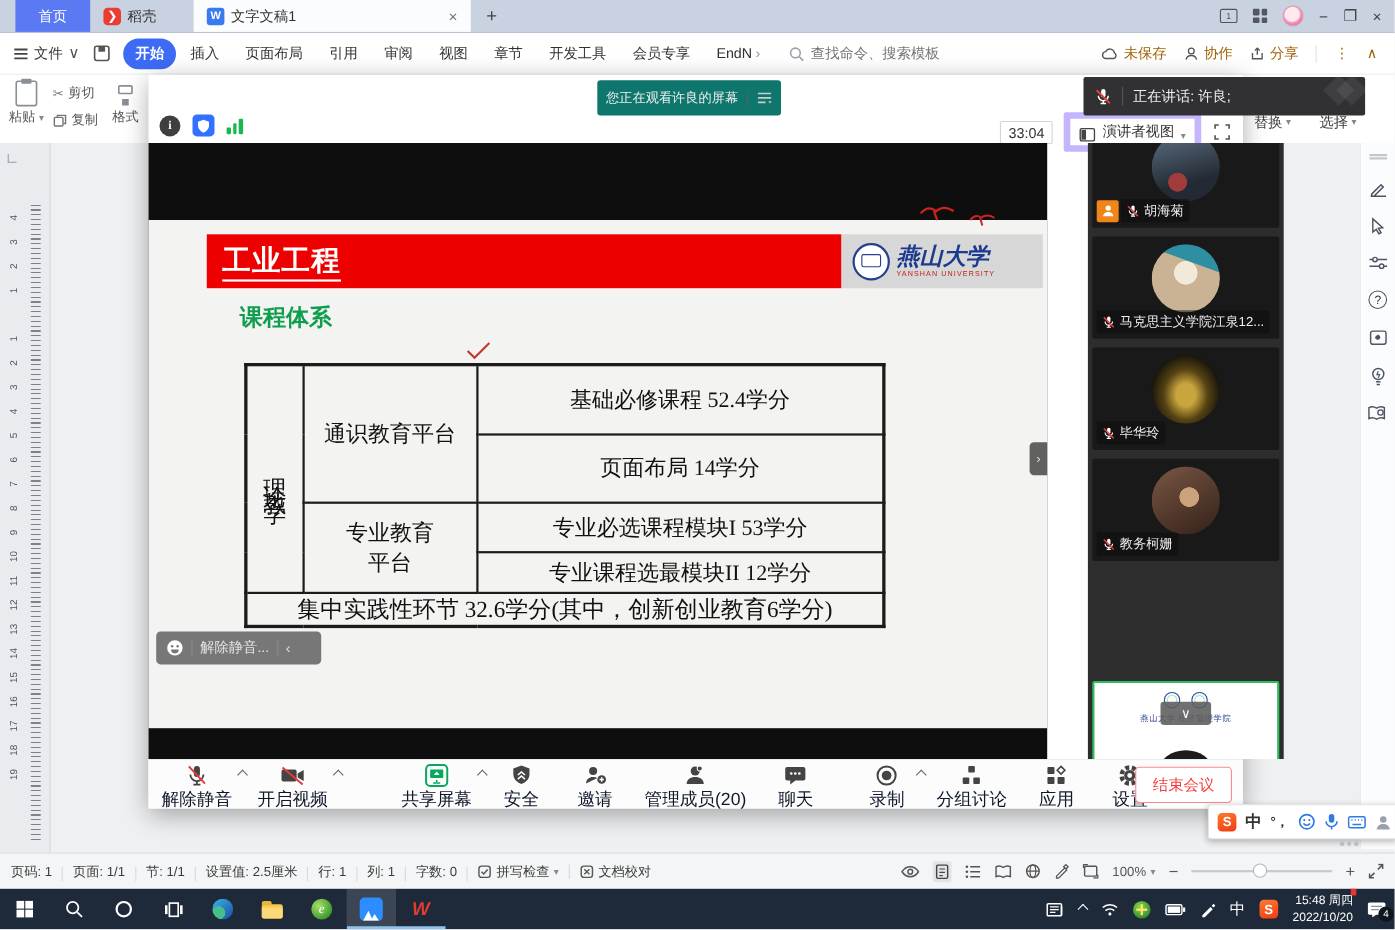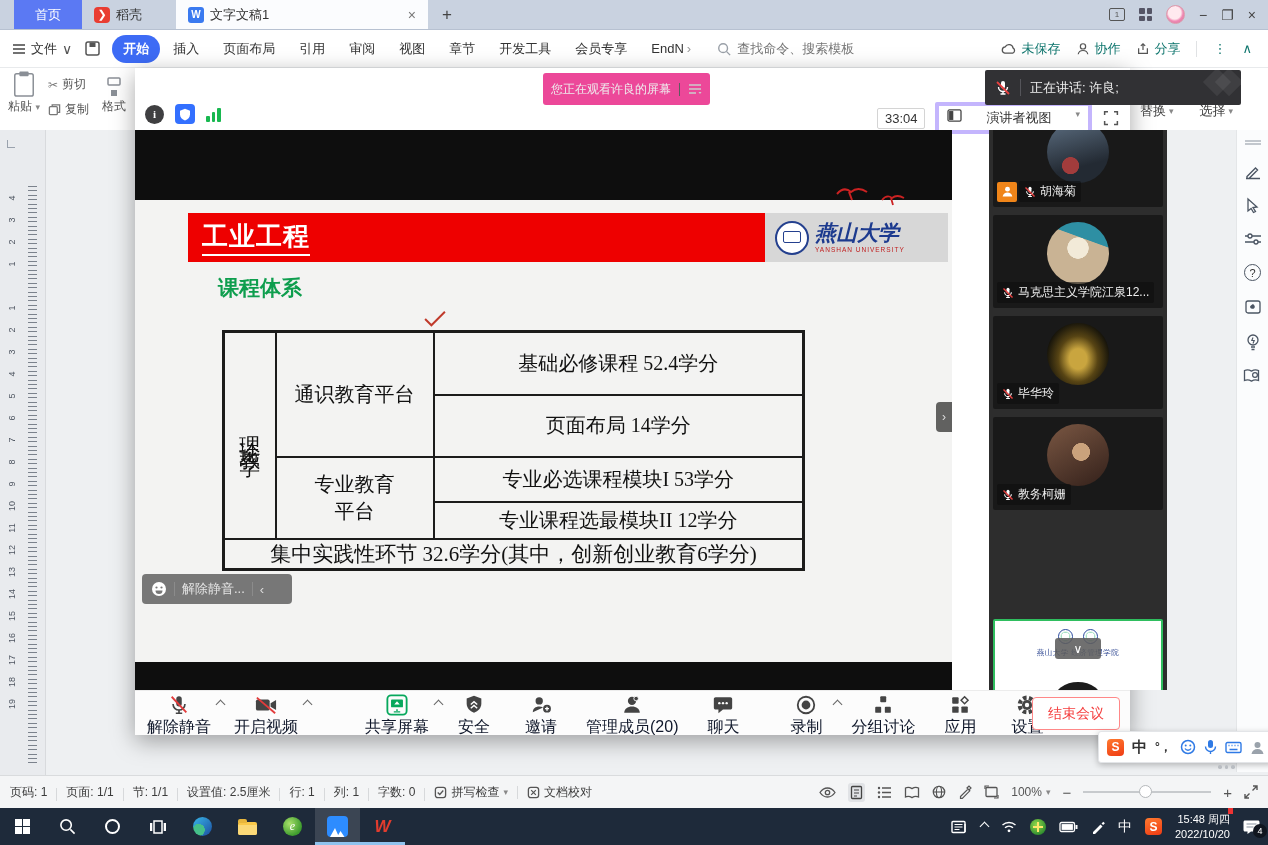--- a/index.html
+++ b/index.html
@@ -26,21 +26,21 @@
 
 #menubar{position:absolute;top:30px;width:100%;height:38px;background:#fff;border-bottom:1px solid #e8eaec;display:flex;align-items:center;padding:0 12px}
 .mfile{display:flex;align-items:center;gap:5px;margin-right:10px;color:#333}
 .mfile .h{font-size:14px;color:#555}
 .sico{margin:0 10px 0 2px}
 .rtab{padding:5px 11px;margin:0 1px;border-radius:14px;white-space:nowrap}
 .rtab.active{background:#3d6bf5;color:#fff;font-weight:bold}
 .rtab.endn::after{content:"›";color:#999;margin-left:3px}
 #searchbox{display:flex;align-items:center;gap:6px;margin-left:14px;color:#98a0a8}
 #searchbox input{border:none;outline:none;background:transparent;font-size:13px;color:#666;width:150px;font-family:inherit}
-#menu-right{margin-left:auto;display:flex;align-items:center;gap:16px;padding-right:4px;color:#0f766e}
+#menu-right{margin-left:auto;display:flex;align-items:center;gap:16px;padding-right:4px;color:#a16207}
 #menu-right .it{display:flex;align-items:center;gap:4px}
 .vsep{width:1px;height:16px;background:#e0e2e4}
 
 #toolrow{position:absolute;top:68px;width:100%;height:62px;background:#fff}
 .pastebtn{position:absolute;left:4px;top:2px;width:40px;text-align:center}
 .cutcopy{position:absolute;left:48px;top:8px}
 .cutcopy .r{display:flex;align-items:center;gap:4px;margin-bottom:8px;color:#555}
 .fmt{position:absolute;left:102px;top:8px;color:#555;text-align:center}
 #edittools{position:absolute;left:1140px;top:34px;display:flex;gap:26px;color:#3c3c3c}
 #edittools .it{display:flex;align-items:center;gap:3px}
@@ -50,31 +50,31 @@
 #ruler .lmark{position:absolute;left:7px;top:10px;width:8px;height:8px;border-left:1.5px solid #9aa2ad;border-bottom:1.5px solid #9aa2ad}
 .rnum{position:absolute;left:4px;width:16px;text-align:center;font-size:9px;color:#4e5560;transform:rotate(-90deg)}
 #rticks{position:absolute;left:28px;top:56px;width:9px;height:580px;background:repeating-linear-gradient(to bottom,#7b828c 0 1px,transparent 1px 4.4px)}
 
 #rail{position:absolute;left:1236px;top:130px;width:32px;height:642px;background:#fbfcfd;border-left:1px solid #e4e6e8;display:flex;flex-direction:column;align-items:center;gap:17px;padding-top:10px}
 #rail .ri{color:#4b5563}
 #rail .handle{width:16px;height:5px;border-top:2px solid #c2c7cd;border-bottom:2px solid #c2c7cd}
 #rail .qm{width:17px;height:17px;border:1.5px solid #4b5563;border-radius:50%;font-size:11px;display:flex;align-items:center;justify-content:center}
 
 #meeting{position:absolute;left:135px;top:68px;width:995px;height:667px;background:#fff;box-shadow:0 6px 22px rgba(0,0,0,.35)}
-#watch-banner{position:absolute;left:408px;top:5px;height:26px;background:#ec4899;border-radius:3px;color:#eee;font-size:12px;display:flex;align-items:center;gap:8px;padding:16px 8px;z-index:5}
+#watch-banner{position:absolute;left:408px;top:5px;height:26px;background:#0f766e;border-radius:3px;color:#eee;font-size:12px;display:flex;align-items:center;gap:8px;padding:16px 8px;z-index:5}
 #watch-banner .sep{width:1px;height:13px;background:#5d5d5f}
 #mt-icons{position:absolute;left:10px;top:36px;display:flex;align-items:center;gap:11px}
 .inf{width:19px;height:19px;border-radius:50%;background:#3f3f41;color:#fff;font-size:11px;font-weight:bold;font-family:"Liberation Serif",serif;display:flex;align-items:center;justify-content:center}
 .shld{width:20px;height:20px;border-radius:4px;background:#3370ff;display:flex;align-items:center;justify-content:center}
 .sig{display:flex;align-items:flex-end;gap:2px;height:15px}
 .sig i{width:3.5px;background:#18b850;border-radius:1px}
 .sig i:nth-child(1){height:6px}.sig i:nth-child(2){height:10px}.sig i:nth-child(3){height:14px}
 #mt-right{position:absolute;right:10px;top:34px;display:flex;align-items:center;gap:10px}
 #timer{border:1px solid #d4d4d4;border-radius:2px;padding:2px 7px;font-size:13px;color:#333}
-#viewbtn{display:flex;align-items:flex-start;gap:24px;border:4px solid #c4b5fd;border-radius:2px;padding:3px 8px;color:#333}
+#viewbtn{display:flex;align-items:flex-end;gap:6px;border:6px solid #c4b5fd;border-radius:2px;padding:3px 8px;color:#333}
 
 #shared{position:absolute;left:0;top:62px;width:817px;height:560px;background:#0e0e0e}
 #slide{position:absolute;left:0;top:70px;width:817px;height:462px;background:#f3f3f2}
 .redbar{position:absolute;left:53px;top:13px;width:577px;height:49px;background:#ee0000;display:flex;align-items:center;padding-left:14px}
 .redbar b{color:#fff;font-size:26px;letter-spacing:1px;border-bottom:2px solid #fff;font-family:"Liberation Sans",sans-serif}
 .logobox{position:absolute;left:630px;top:13px;width:183px;height:49px;background:#d7d7d7;display:flex;align-items:center;gap:6px;padding-left:10px}
 .emb{width:34px;height:34px;border-radius:50%;border:2px solid #24408e;background:#fff;position:relative}
 .emb::after{content:"";position:absolute;left:6px;top:8px;width:16px;height:10px;border:1.5px solid #24408e;border-radius:2px}
 .lg-cn{color:#1c3a8e;font-size:21px;font-weight:bold;font-style:italic;font-family:"Liberation Serif",serif;line-height:1}
 .lg-en{color:#c02020;font-size:6.5px;letter-spacing:1px;margin-top:2px}

